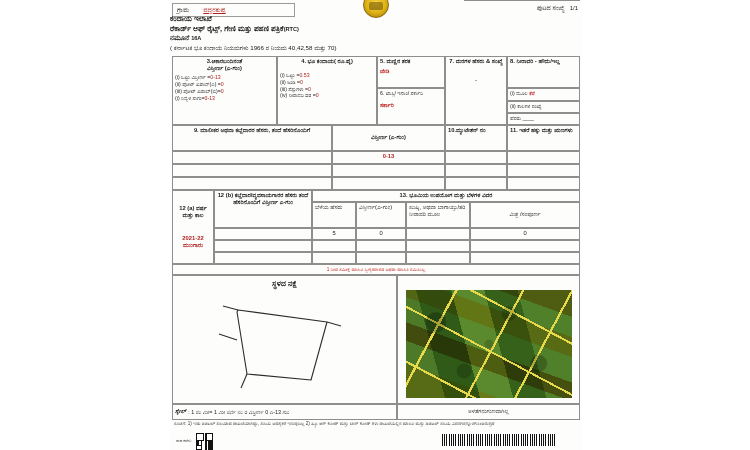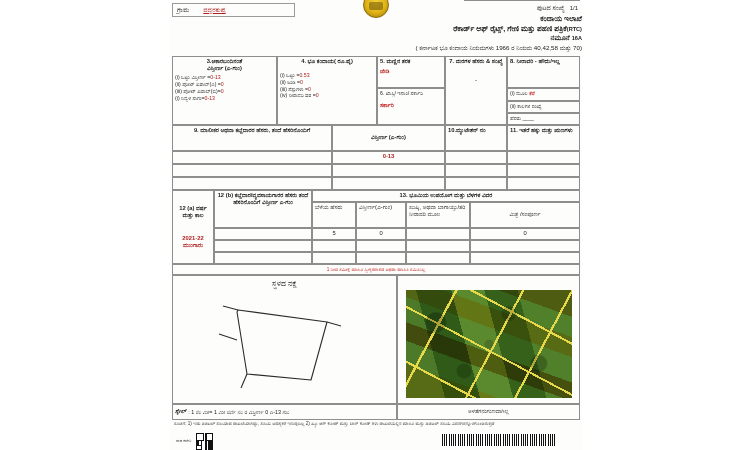--- a/index.html
+++ b/index.html
@@ -60,21 +60,21 @@
     width: 26px; height: 26px; border-radius: 50%;
     background: radial-gradient(circle at 50% 42%, #f5d23a 0%, #e0b418 52%, #b98f0c 78%, #8a6a06 100%);
     border: 1px solid #8a6a06;
   }
   .emblem::after {
     content: ""; position: absolute;
     left: 50%; top: 55%; transform: translate(-50%,-50%);
     width: 14px; height: 8px; border-radius: 2px;
     background: #6b5205; opacity: .55;
   }
-  .hdr { text-align: right; white-space: nowrap; }
+  .hdr { text-align: left; white-space: nowrap; }
   .hdr-l1 { position: absolute; left: 0; right: 0; top: 14px; font-size: 7.4px; font-weight: bold; }
   .hdr-l2 { position: absolute; left: 0; right: 0; top: 24px; font-size: 7.4px; font-weight: bold; }
   .hdr-l2 .rtc { font-size: 5.6px; }
   .hdr-l3 { position: absolute; left: 0; right: 0; top: 34px; font-size: 7px; font-weight: bold; }
   .hdr-l3 .sm { font-size: 5.6px; }
   .hdr-l4 { position: absolute; left: 0; right: 0; top: 44px; font-size: 6.2px; }
 
   
   .grid { position: absolute; left: 2px; right: 2px; }
   .cell {
@@ -299,21 +299,21 @@
 
       <div class="cell" style="left:140px; top:196px; width:44px; height:12px;"></div>
       <div class="cell" style="left:184px; top:196px; width:50px; height:12px;"></div>
       <div class="cell" style="left:234px; top:196px; width:64px; height:12px;"></div>
       <div class="cell" style="left:298px; top:196px; width:110px; height:12px;"></div>
 
       <div class="cell ctr hcenter" style="left:0; top:208px; width:408px; height:11px;">
         <span class="red" style="font-size:4.6px;">1 ರಿಂದ ಸಮೀಕ್ಷೆ ಮಾಹಿತಿ ಸ್ವೀಕೃತವಾಗದ ಅಥವಾ ಮಾಹಿತಿ ಸಮಿತಿಸಿಲ್ಲ</span>
       </div>
 
-      <div class="cell" style="left:0; top:219px; width:225px; height:129px;">
+      <div class="cell" style="left:0; top:219px; width:225px; height:129px;font-weight:bold;">
         <div class="panel-title">ಸ್ಥಳದ ನಕ್ಷೆ</div>
         <svg width="223" height="112" viewBox="0 0 223 112" style="display:block;">
           <polyline points="8,20 66,17 152,32 135,91 70,84 8,52" fill="none" stroke="#000" stroke-width="0"></polyline>
           <path d="M 63 22 L 152 34 L 136 92 L 72 86 L 62 24 Z" fill="none" stroke="#2b2b2b" stroke-width="1.1" stroke-linejoin="round"></path>
           <path d="M 63 22 L 48 18" fill="none" stroke="#2b2b2b" stroke-width="1.1"></path>
           <path d="M 152 34 L 166 38" fill="none" stroke="#2b2b2b" stroke-width="1.1"></path>
           <path d="M 62 52 L 44 46" fill="none" stroke="#2b2b2b" stroke-width="1.1"></path>
           <path d="M 72 86 L 66 100" fill="none" stroke="#2b2b2b" stroke-width="1.1"></path>
         </svg>
       </div>

